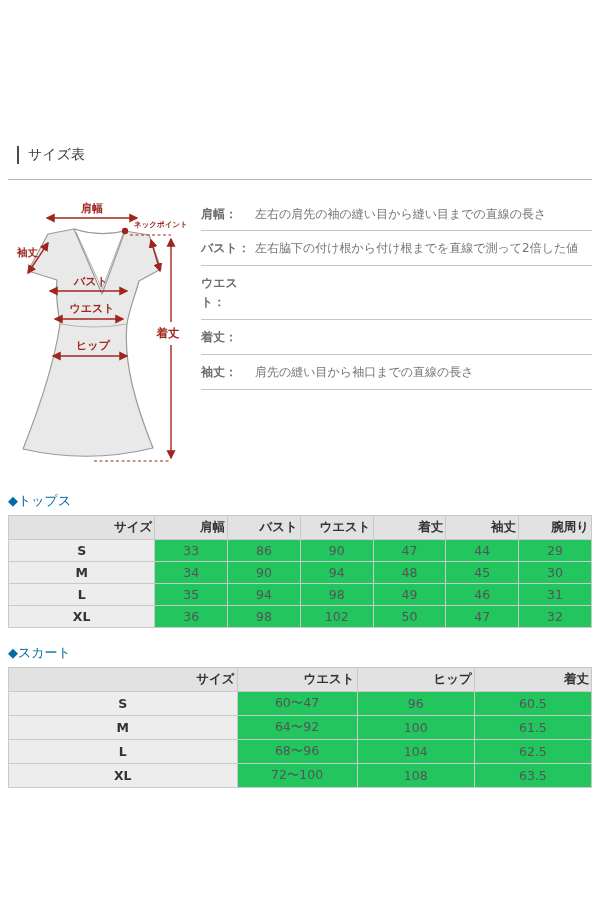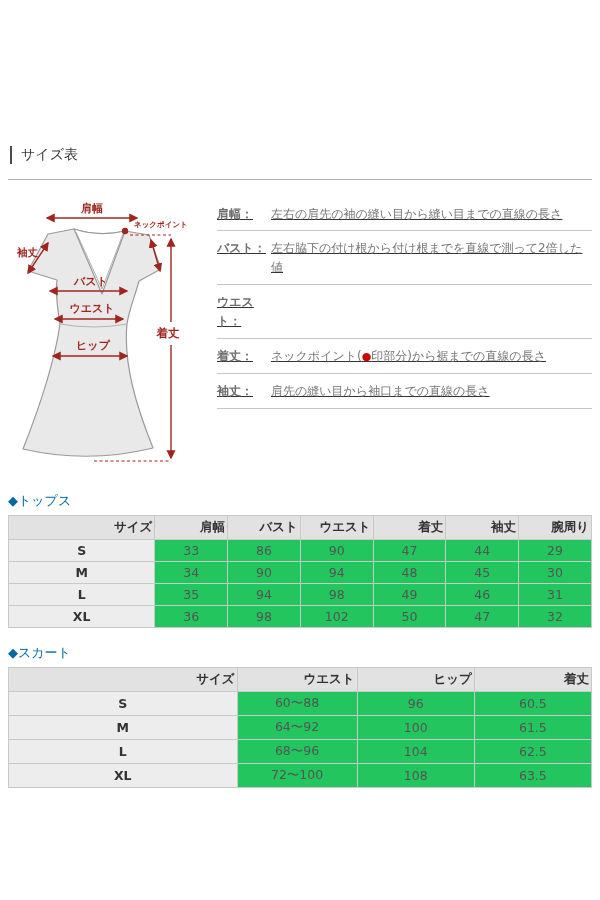--- a/index.html
+++ b/index.html
@@ -13,33 +13,33 @@
   }
   .page { padding: 0 8px; }
   .top-spacer { height: 146px; }
 
   .page-title {
     font-size: 14px;
     font-weight: normal;
     color: #3a3a3a;
     border-left: 2px solid #4a4a4a;
     padding-left: 9px;
-    margin-left: 2px;
+    margin-left: 9px;
     line-height: 1.25;
   }
   .title-rule {
     border: none;
     border-top: 1px solid #b5b5b5;
     margin-top: 15px;
   }
 
   .measure { display: flex; margin-top: 16px; height: 292px; }
   .diagram-wrap { flex: 0 0 190px; width: 190px; }
 
-  .defs { flex: 1; margin-left: 19px; padding-top: 1px; text-decoration: underline; }
+  .defs { flex: 1; margin-left: 3px; padding-top: 1px; }
   .def-row {
     display: flex;
     border-bottom: 1px solid #c6c6c6;
     padding: 8px 0 7px 0;
     font-size: 12px;
     line-height: 1.58;
     color: #767676;
   }
   .def-term { flex: 0 0 54px; font-weight: bold; color: #6e6e6e; }
   .def-body { flex: 1; }
@@ -134,21 +134,20 @@
       </div>
       <div class="def-row">
         <span class="def-term">バスト：</span>
         <div class="def-body">左右脇下の付け根から付け根までを直線で測って2倍した値</div>
       </div>
       <div class="def-row">
         <span class="def-term">ウエスト：</span>
       </div>
       <div class="def-row">
         <span class="def-term">着丈：</span>
-        <div class="def-body"><span>ネックポイント(</span><span class="red-dot">●</span><span>印部分)から裾までの直線の長さ</span></div>
       </div>
       <div class="def-row">
         <span class="def-term">袖丈：</span>
         <div class="def-body">肩先の縫い目から袖口までの直線の長さ</div>
       </div>
     </div>
   </div>
 
   <div class="section">
     <div class="section-label">◆トップス</div>
@@ -227,21 +226,21 @@
         <tr>
           <th>サイズ</th>
           <th>ウエスト</th>
           <th>ヒップ</th>
           <th>着丈</th>
         </tr>
       </thead>
       <tbody>
         <tr>
           <td class="size-cell">S</td>
-          <td class="val">60〜88</td>
+          <td class="val">60〜47</td>
           <td class="val">96</td>
           <td class="val">60.5</td>
         </tr>
         <tr>
           <td class="size-cell">M</td>
           <td class="val">64〜92</td>
           <td class="val">100</td>
           <td class="val">61.5</td>
         </tr>
         <tr>

